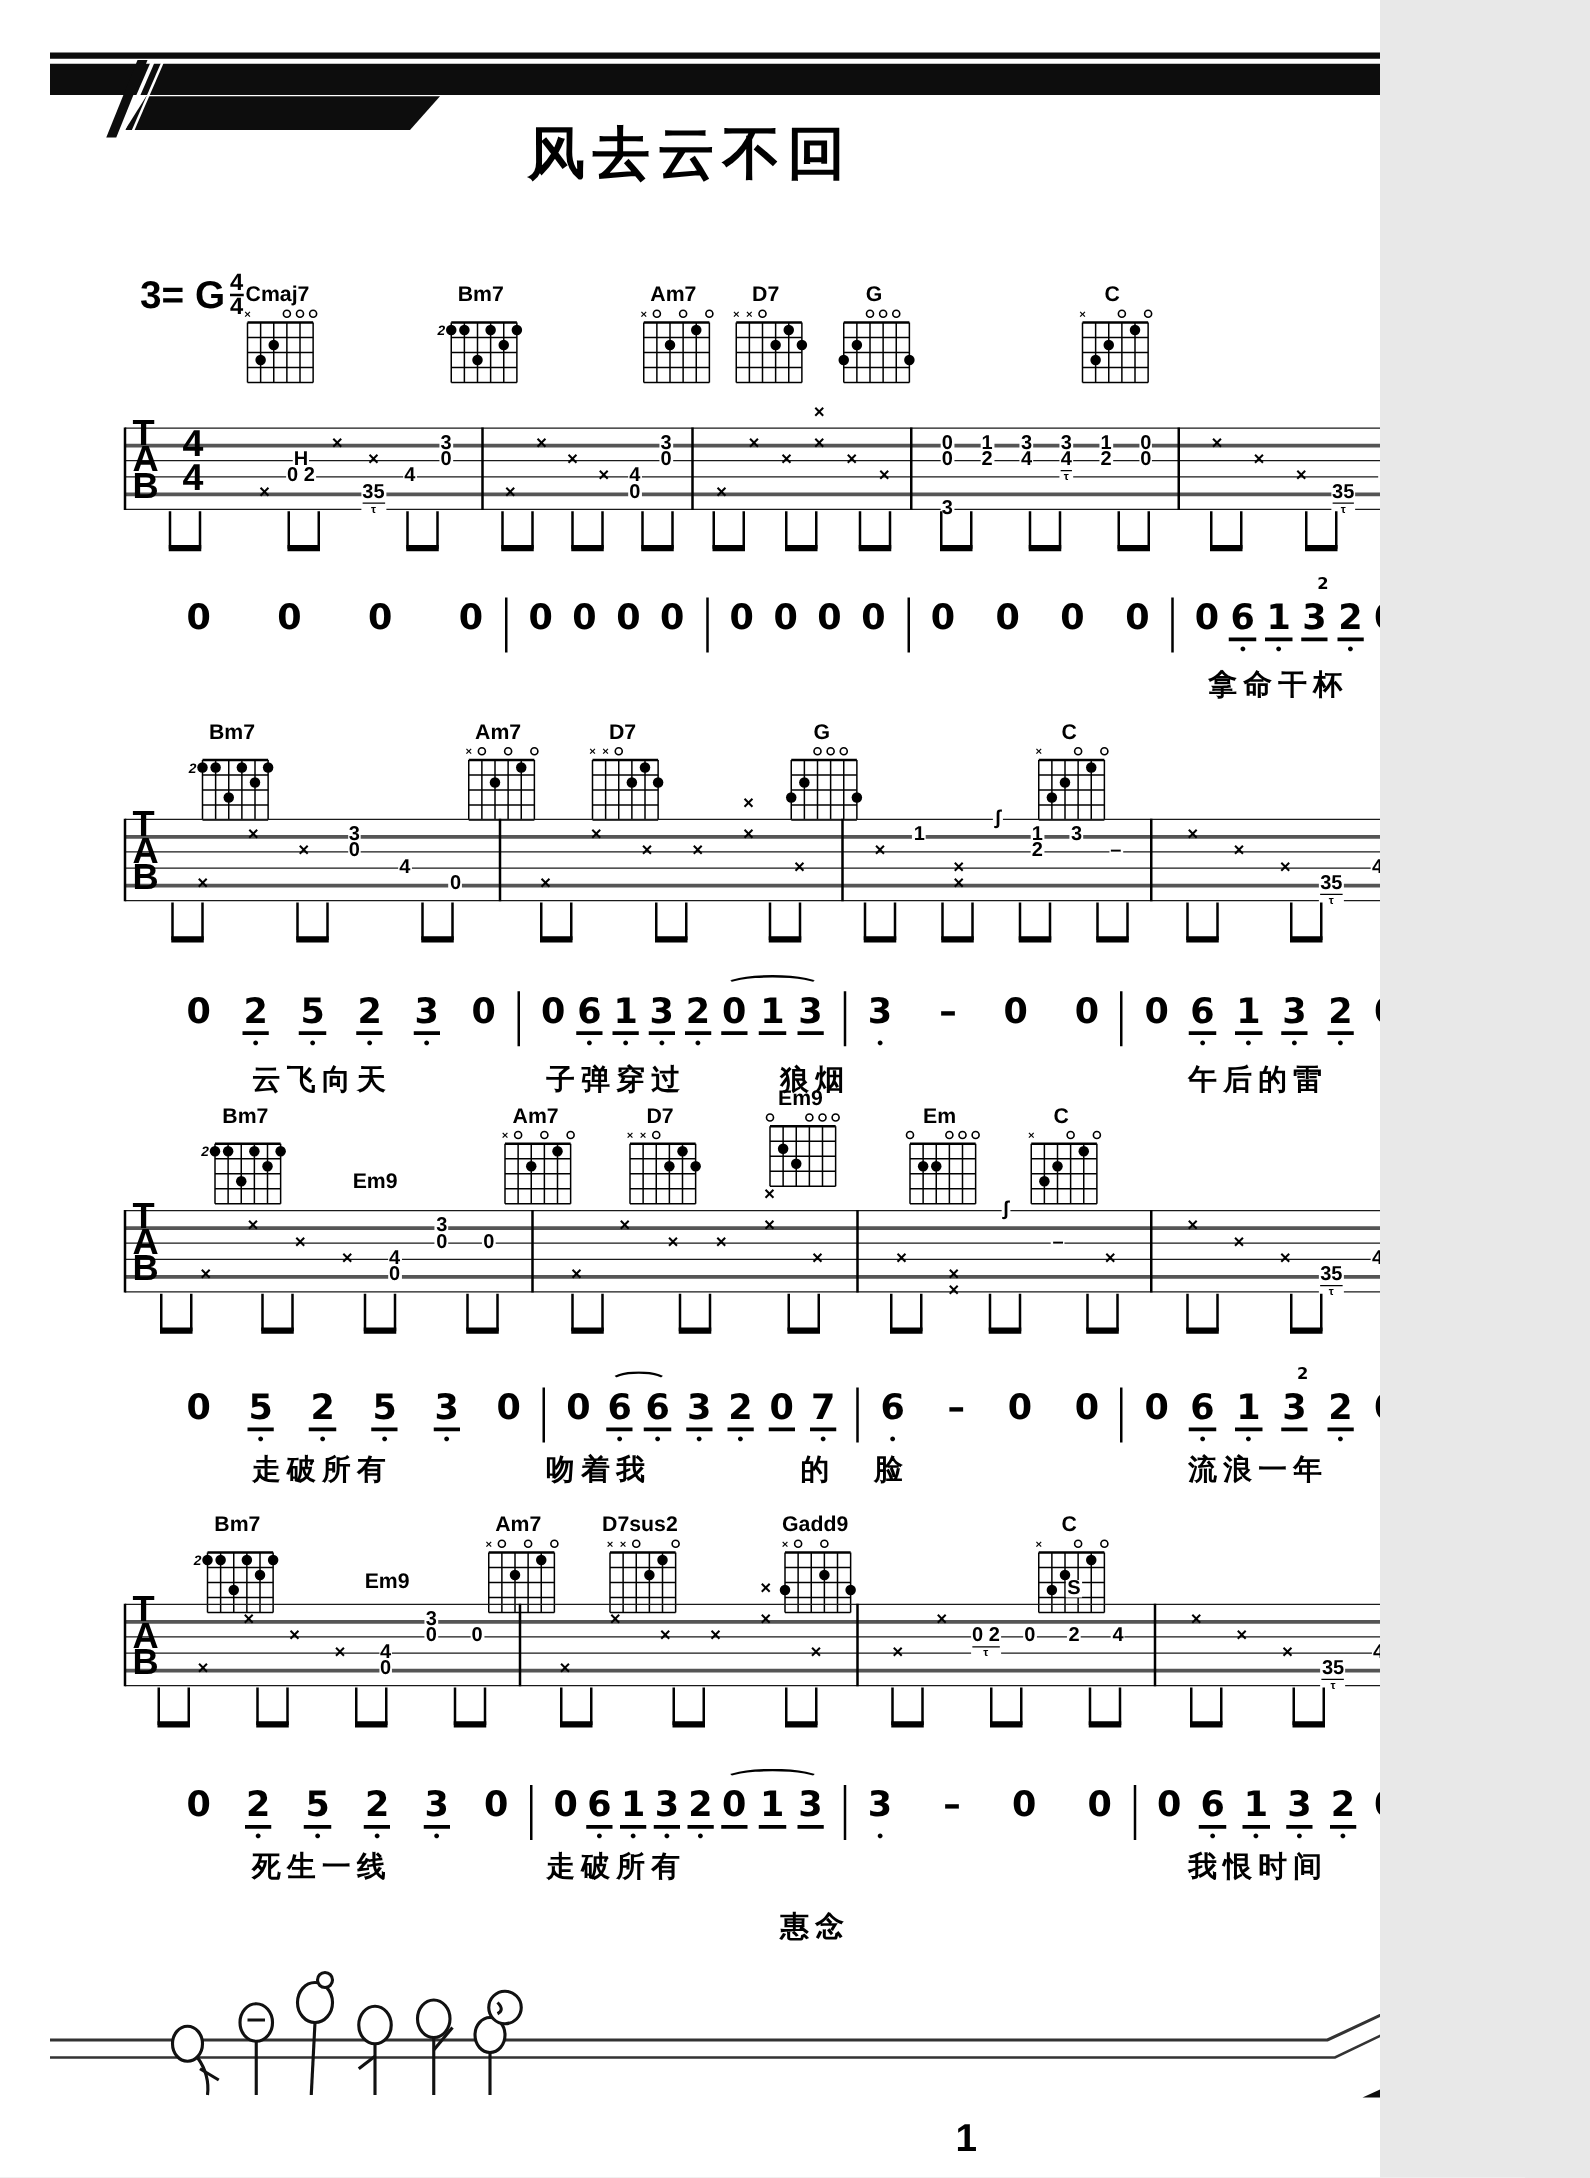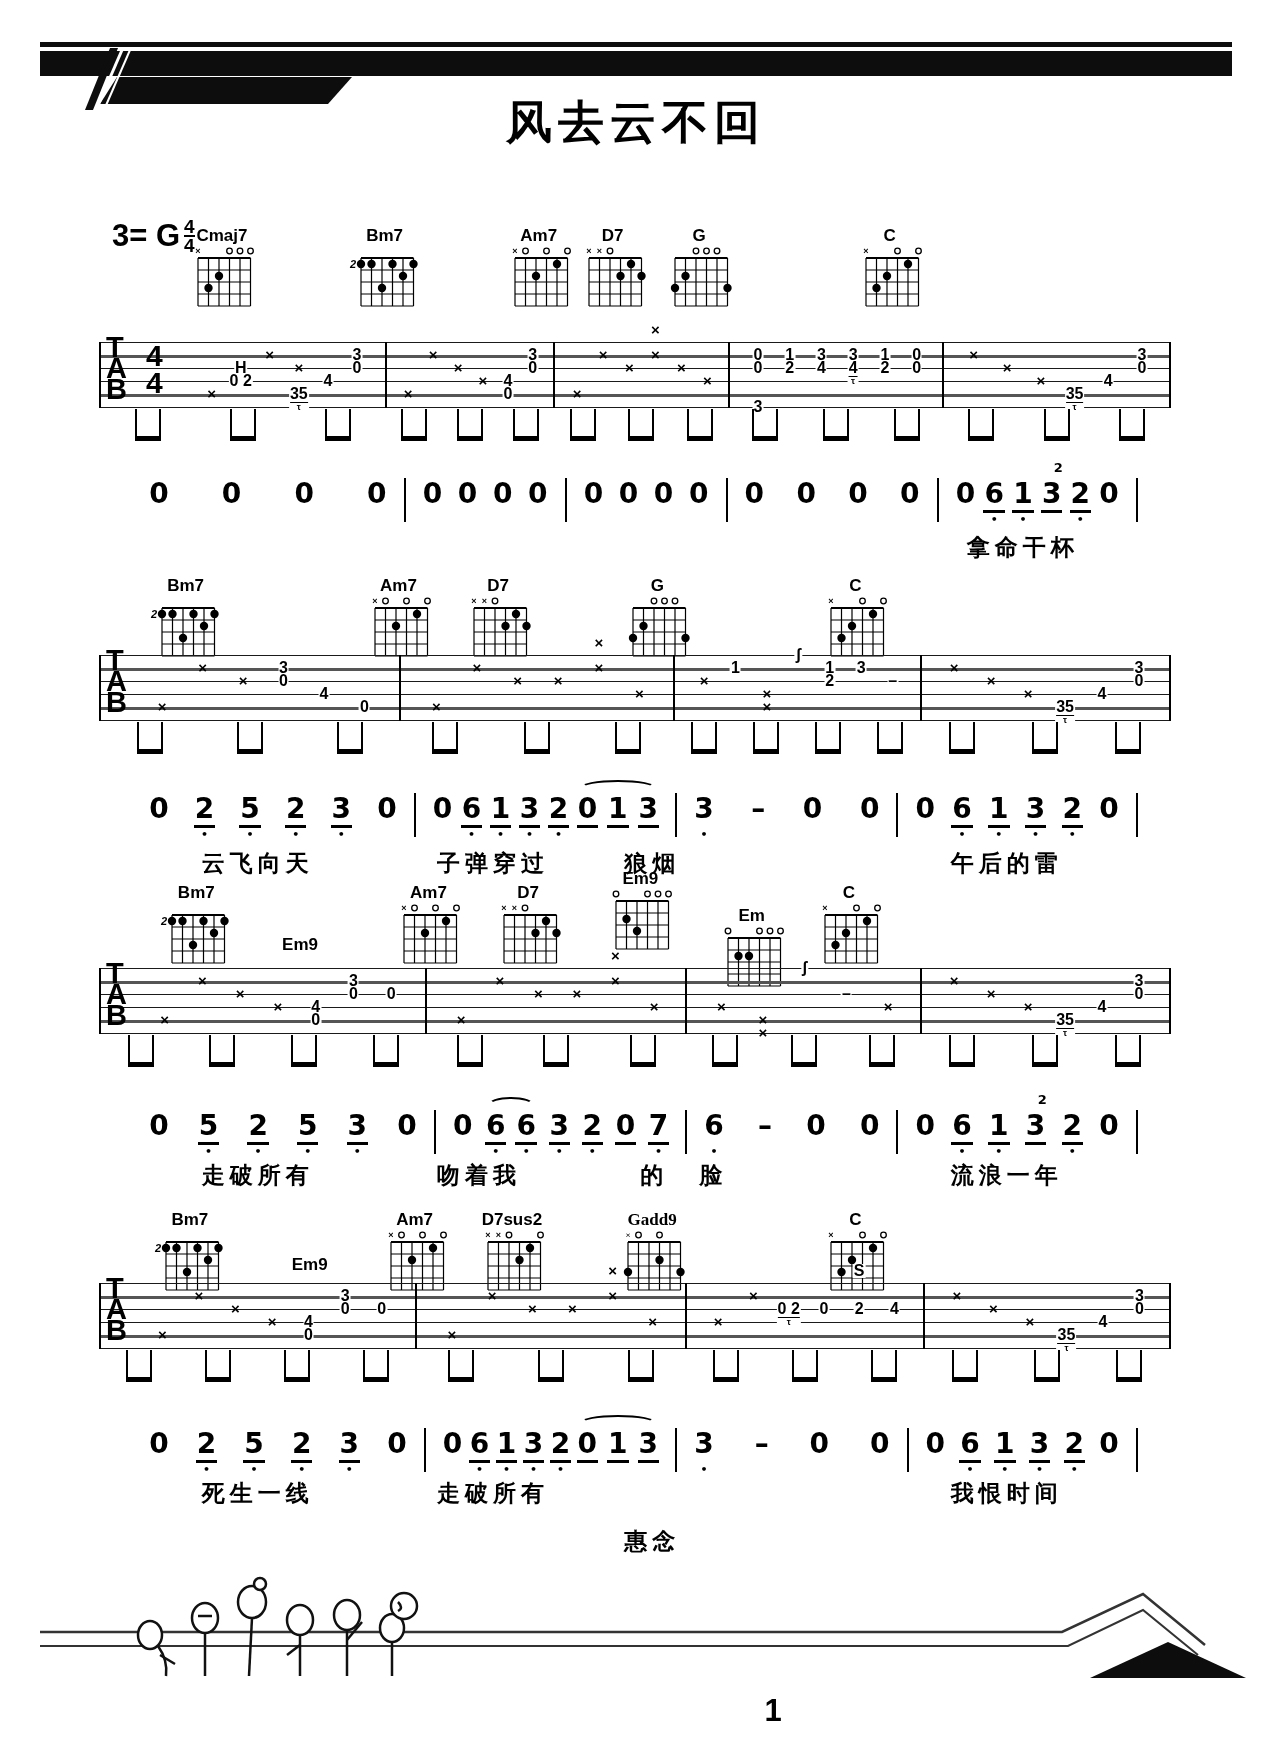--- a/index.html
+++ b/index.html
@@ -1,16 +1,16 @@
 <!DOCTYPE html>
 <html><head>
 <meta charset="utf-8">
 <style>
   html,body{margin:0;padding:0;background:#e8e8e8;}
-  .page{position:relative;width:1272px;height:1742px;background:#fff;overflow:hidden;
+  .page{position:relative;width:1104px;height:1742px;background:#fff;overflow:hidden;
         font-family:"Liberation Sans","DejaVu Sans",sans-serif;color:#000;}
   svg{display:block;}
   
   .hdr-svg{position:absolute;left:0;top:0;}
   .title{position:absolute;left:0;top:92px;width:100%;text-align:center;
          font-size:46px;font-weight:bold;letter-spacing:6px;}
   .subtitle{position:absolute;left:0;top:150px;width:100%;text-align:center;
          font-size:27px;font-weight:bold;letter-spacing:2px;}
   .credits{position:absolute;right:110px;top:198px;text-align:right;
          font-size:23px;font-weight:bold;line-height:36px;}
@@ -747,21 +747,21 @@
             <line x1="66.5" x2="66.5" y1="14" y2="62" stroke="#000" stroke-width="1.2"></line>
             <line x1="14" x2="66.5" y1="14" y2="14" stroke="#000" stroke-width="2"></line>
             <line x1="14" x2="66.5" y1="26" y2="26" stroke="#000" stroke-width="1.2"></line>
             <line x1="14" x2="66.5" y1="38" y2="38" stroke="#000" stroke-width="1.2"></line>
             <line x1="14" x2="66.5" y1="50" y2="50" stroke="#000" stroke-width="1.2"></line>
             <line x1="14" x2="66.5" y1="62" y2="62" stroke="#000" stroke-width="1.2"></line>
             <circle cx="24.5" cy="32" r="4.2" fill="#000"></circle>
             <circle cx="35" cy="44" r="4.2" fill="#000"></circle>
           </svg>
         </div>
-        <div class="chord" style="left: 60.9%; top: 908px;">
+        <div class="chord" style="left: 60.9%; top: 885px;">
           <div class="cname">Em</div>
           <svg width="76" height="68">
             <circle cx="14" cy="7" r="2.8" fill="none" stroke="#000" stroke-width="1.3"></circle>
             <circle cx="45.5" cy="7" r="2.8" fill="none" stroke="#000" stroke-width="1.3"></circle>
             <circle cx="56" cy="7" r="2.8" fill="none" stroke="#000" stroke-width="1.3"></circle>
             <circle cx="66.5" cy="7" r="2.8" fill="none" stroke="#000" stroke-width="1.3"></circle>
             <line x1="14" x2="14" y1="14" y2="62" stroke="#000" stroke-width="1.2"></line>
             <line x1="24.5" x2="24.5" y1="14" y2="62" stroke="#000" stroke-width="1.2"></line>
             <line x1="35" x2="35" y1="14" y2="62" stroke="#000" stroke-width="1.2"></line>
             <line x1="45.5" x2="45.5" y1="14" y2="62" stroke="#000" stroke-width="1.2"></line>
@@ -1015,21 +1015,21 @@
             <line x1="66.5" x2="66.5" y1="14" y2="62" stroke="#000" stroke-width="1.2"></line>
             <line x1="14" x2="66.5" y1="14" y2="14" stroke="#000" stroke-width="2"></line>
             <line x1="14" x2="66.5" y1="26" y2="26" stroke="#000" stroke-width="1.2"></line>
             <line x1="14" x2="66.5" y1="38" y2="38" stroke="#000" stroke-width="1.2"></line>
             <line x1="14" x2="66.5" y1="50" y2="50" stroke="#000" stroke-width="1.2"></line>
             <line x1="14" x2="66.5" y1="62" y2="62" stroke="#000" stroke-width="1.2"></line>
             <circle cx="56" cy="20" r="4.2" fill="#000"></circle>
             <circle cx="45.5" cy="32" r="4.2" fill="#000"></circle>
           </svg>
         </div>
-        <div class="chord" style="left: 51.6%; top: 1212px; font-family: Liberation Serif, serif;">
+        <div class="chord" style="left: 51.6%; top: 1212px;">
           <div class="cname">Gadd9</div>
           <svg width="76" height="68">
             <text x="14" y="10" text-anchor="middle" font-size="9" font-weight="bold">×</text>
             <circle cx="24.5" cy="7" r="2.8" fill="none" stroke="#000" stroke-width="1.3"></circle>
             <circle cx="45.5" cy="7" r="2.8" fill="none" stroke="#000" stroke-width="1.3"></circle>
             <line x1="14" x2="14" y1="14" y2="62" stroke="#000" stroke-width="1.2"></line>
             <line x1="24.5" x2="24.5" y1="14" y2="62" stroke="#000" stroke-width="1.2"></line>
             <line x1="35" x2="35" y1="14" y2="62" stroke="#000" stroke-width="1.2"></line>
             <line x1="45.5" x2="45.5" y1="14" y2="62" stroke="#000" stroke-width="1.2"></line>
             <line x1="56" x2="56" y1="14" y2="62" stroke="#000" stroke-width="1.2"></line>

